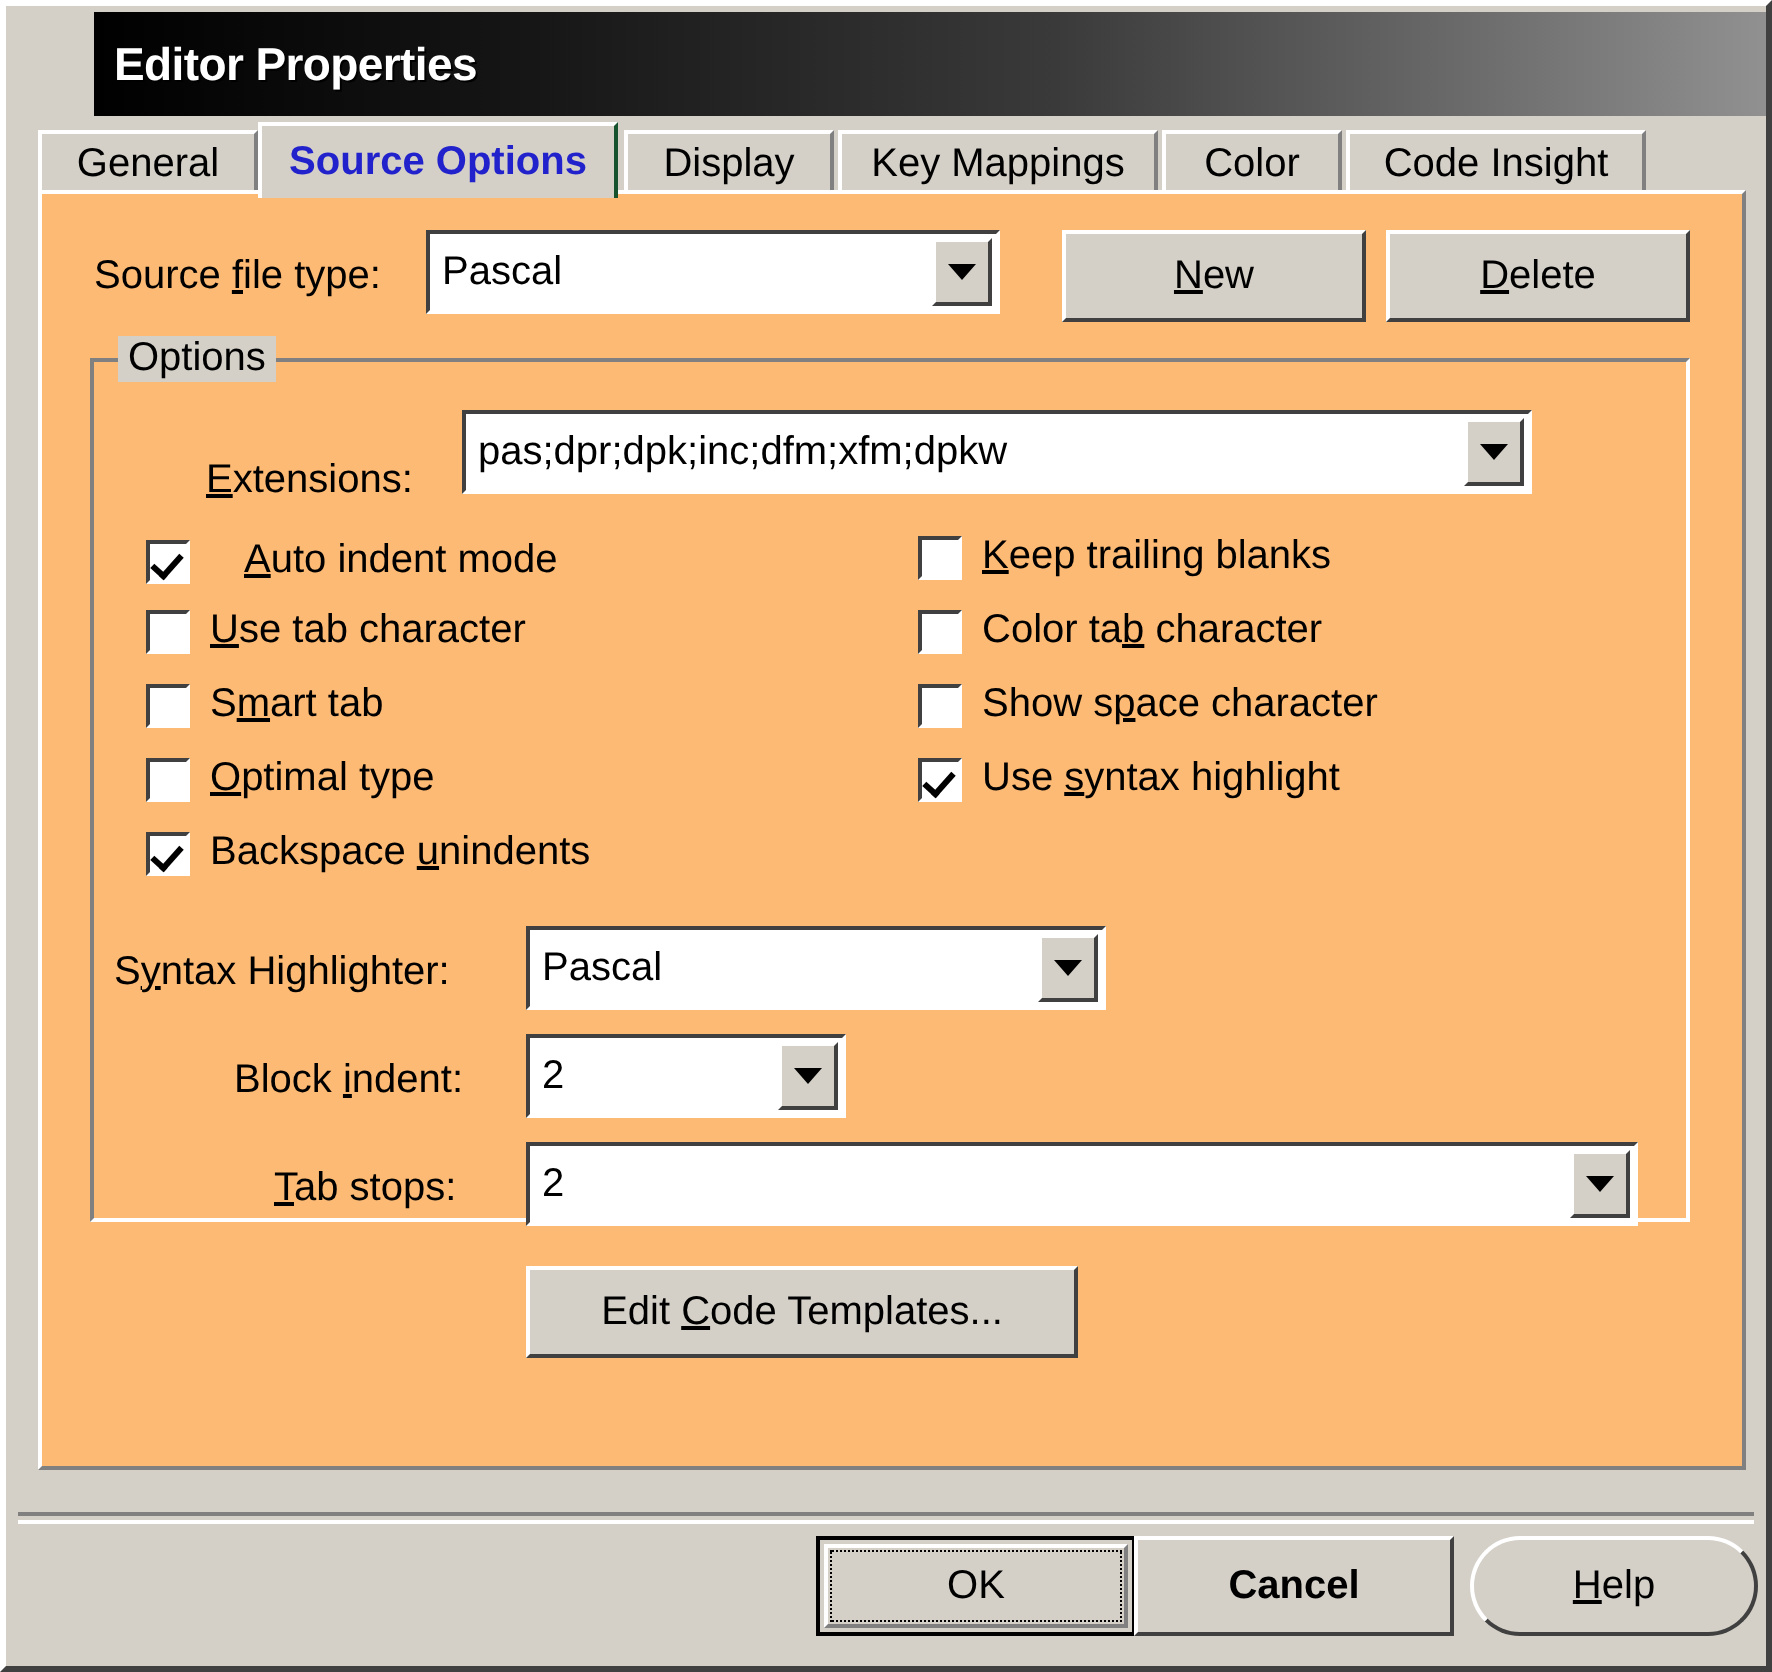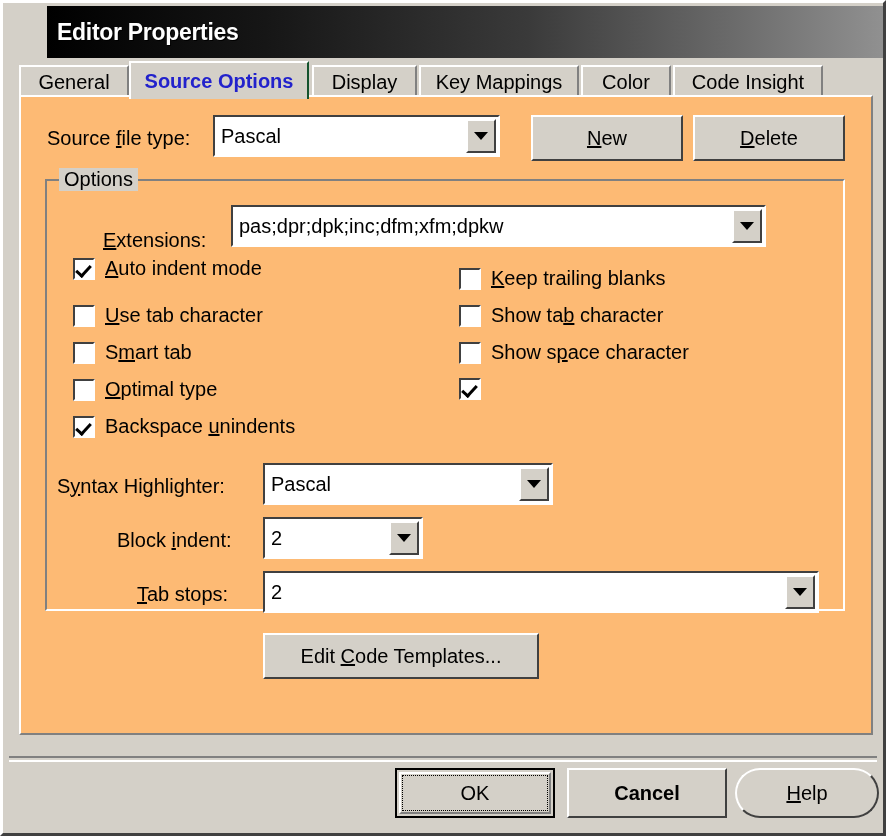--- a/index.html
+++ b/index.html
@@ -337,21 +337,21 @@
       <div id="groupbox-label">Options</div>
 
       <div class="lbl" style="left:56px; top:36px;margin-top:12px;"><span></span><u>E</u><span>xtensions:</span></div>
       <div class="field" style="left:184px; top:24px; width:535px; height:42px;">
         <div class="val">pas;dpr;dpk;inc;dfm;xfm;dpkw</div>
         <div class="arrow-btn">
             <span class="tri"></span>
           </div>
       </div>
 
-      <div class="cb" style="left:26px; top:76px;">
+      <div class="cb" style="left:26px; top:88px;gap:17px;">
         <span class="cb-box checked"></span>
         <span class="cb-label"><span></span><u>A</u><span>uto indent mode</span></span>
       </div>
       <div class="cb" style="left:26px; top:123px;">
         <span class="cb-box"></span>
         <span class="cb-label"><span></span><u>U</u><span>se tab character</span></span>
       </div>
       <div class="cb" style="left:26px; top:160px;">
         <span class="cb-box"></span>
         <span class="cb-label"><span>S</span><u>m</u><span>art tab</span></span>
@@ -364,28 +364,29 @@
         <span class="cb-box checked"></span>
         <span class="cb-label"><span>Backspace </span><u>u</u><span>nindents</span></span>
       </div>
 
       <div class="cb" style="left:412px; top:86px;">
         <span class="cb-box"></span>
         <span class="cb-label"><span></span><u>K</u><span>eep trailing blanks</span></span>
       </div>
       <div class="cb" style="left:412px; top:123px;">
         <span class="cb-box"></span>
-        <span class="cb-label"><span>Show ta</span><u>b</u><span> character</span></span>
+        <span class="cb-label"><span>Color ta</span><u>b</u><span> character</span></span>
       </div>
       <div class="cb" style="left:412px; top:160px;">
         <span class="cb-box"></span>
         <span class="cb-label"><span>Show s</span><u>p</u><span>ace character</span></span>
       </div>
       <div class="cb" style="left:412px; top:197px;">
         <span class="cb-box checked"></span>
+        <span class="cb-label"><span>Use </span><u>s</u><span>yntax highlight</span></span>
       </div>
 
       <div class="lbl" style="left:10px; top:294px;"><span>S</span><u>y</u><span>ntax Highlighter:</span></div>
       <div class="field" style="left:216px; top:282px; width:290px; height:42px;">
         <div class="val">Pascal</div>
         <div class="arrow-btn">
             <span class="tri"></span>
           </div>
       </div>
 
@@ -407,21 +408,21 @@
 
       <div class="btn" style="left:216px; top:452px; width:276px; height:46px;">
         <span><span>Edit </span><u>C</u><span>ode Templates...</span></span>
       </div>
 
     </div>
   </div>
 
   <div id="separator"></div>
 
-  <div class="btn default-btn" style="left:392px; top:765px; width:160px; height:50px;">
+  <div class="btn default-btn" style="left:405px; top:765px; width:160px; height:50px;">
     <span class="inner"></span>
     <span class="focusring"></span>
     <span class="cap">OK</span>
   </div>
 
   <div class="btn" style="left:564px; top:765px; width:160px; height:50px;font-weight:bold;">
     <span>Cancel</span>
   </div>
 
   <div class="btn" style="left:732px; top:765px; width:144px; height:50px;border-radius:25px;">

